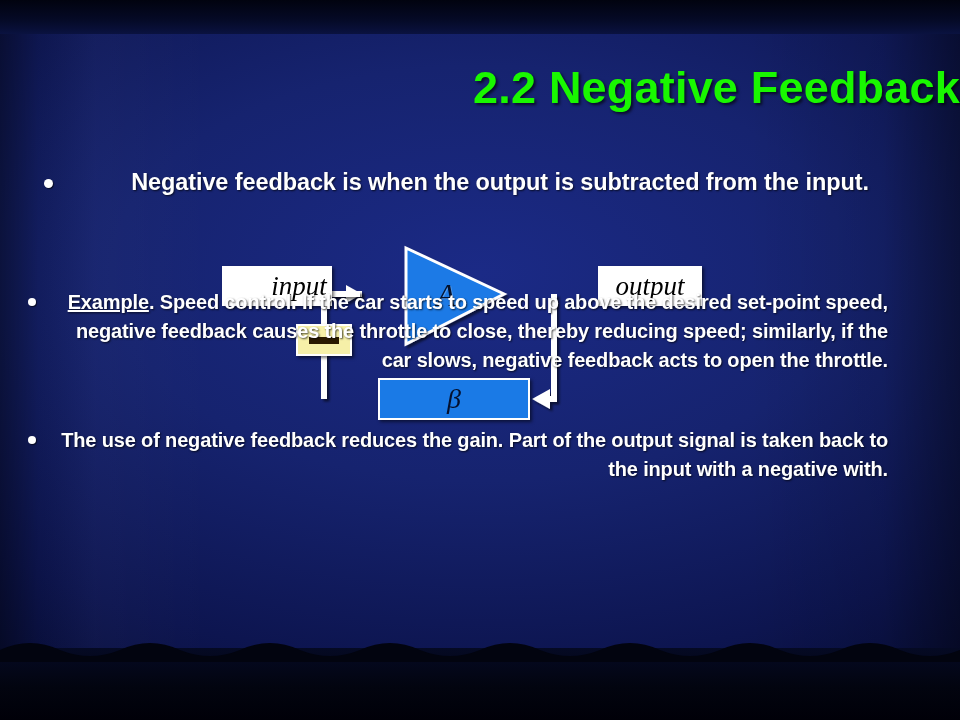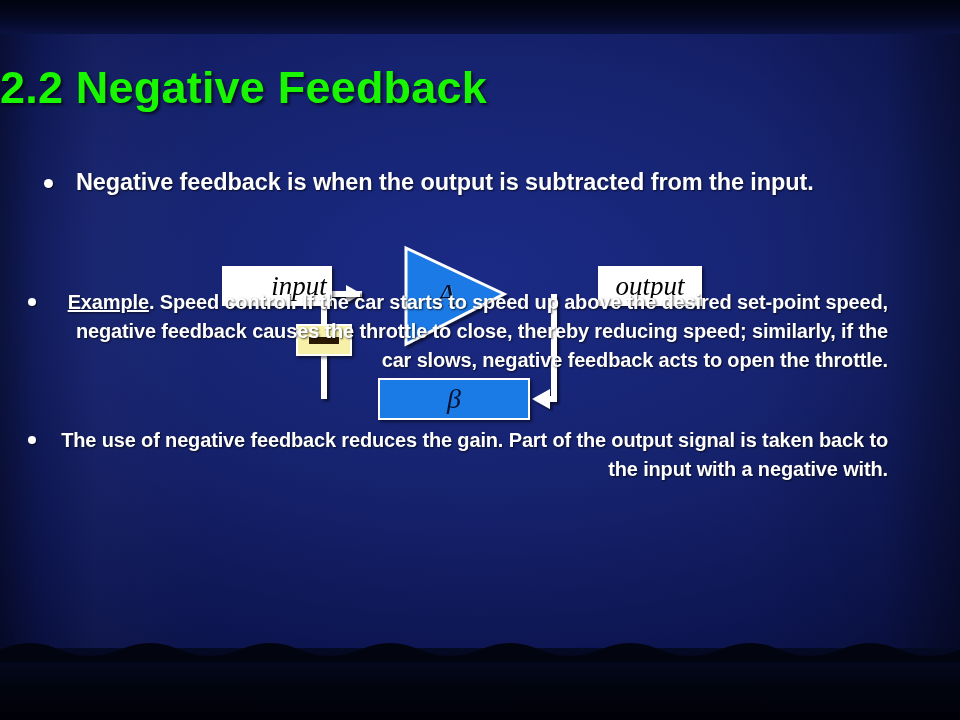--- a/index.html
+++ b/index.html
@@ -68,21 +68,21 @@
   .content {
     position: absolute;
     inset: 0;
     z-index: 5;
   }
   .title {
     position: absolute;
     left: 0;
     top: 62px;
     width: 960px;
-    text-align: left;
+    text-align: right;
     font-size: 45px;
     font-weight: bold;
     color: #19f700;
     letter-spacing: 0.2px;
     text-shadow: 2px 2px 3px rgba(0,0,0,0.65);
   }
   .bullets {
     position: absolute;
     left: 44px;
     top: 168px;
@@ -106,20 +106,21 @@
   }
   .bullet .txt {
     display: block;
     padding-left: 32px;
   }
   .b1 {
     font-size: 23.5px;
     font-weight: bold;
     line-height: 1.2;
     letter-spacing: -0.1px;
+    text-align: center;
   }
   .b1 .dot { top: 0.48em; }
 
   .b2, .b3 {
     font-size: 20px;
     font-weight: bold;
     line-height: 1.45;
     letter-spacing: -0.15px;
     text-align: right;
   }

